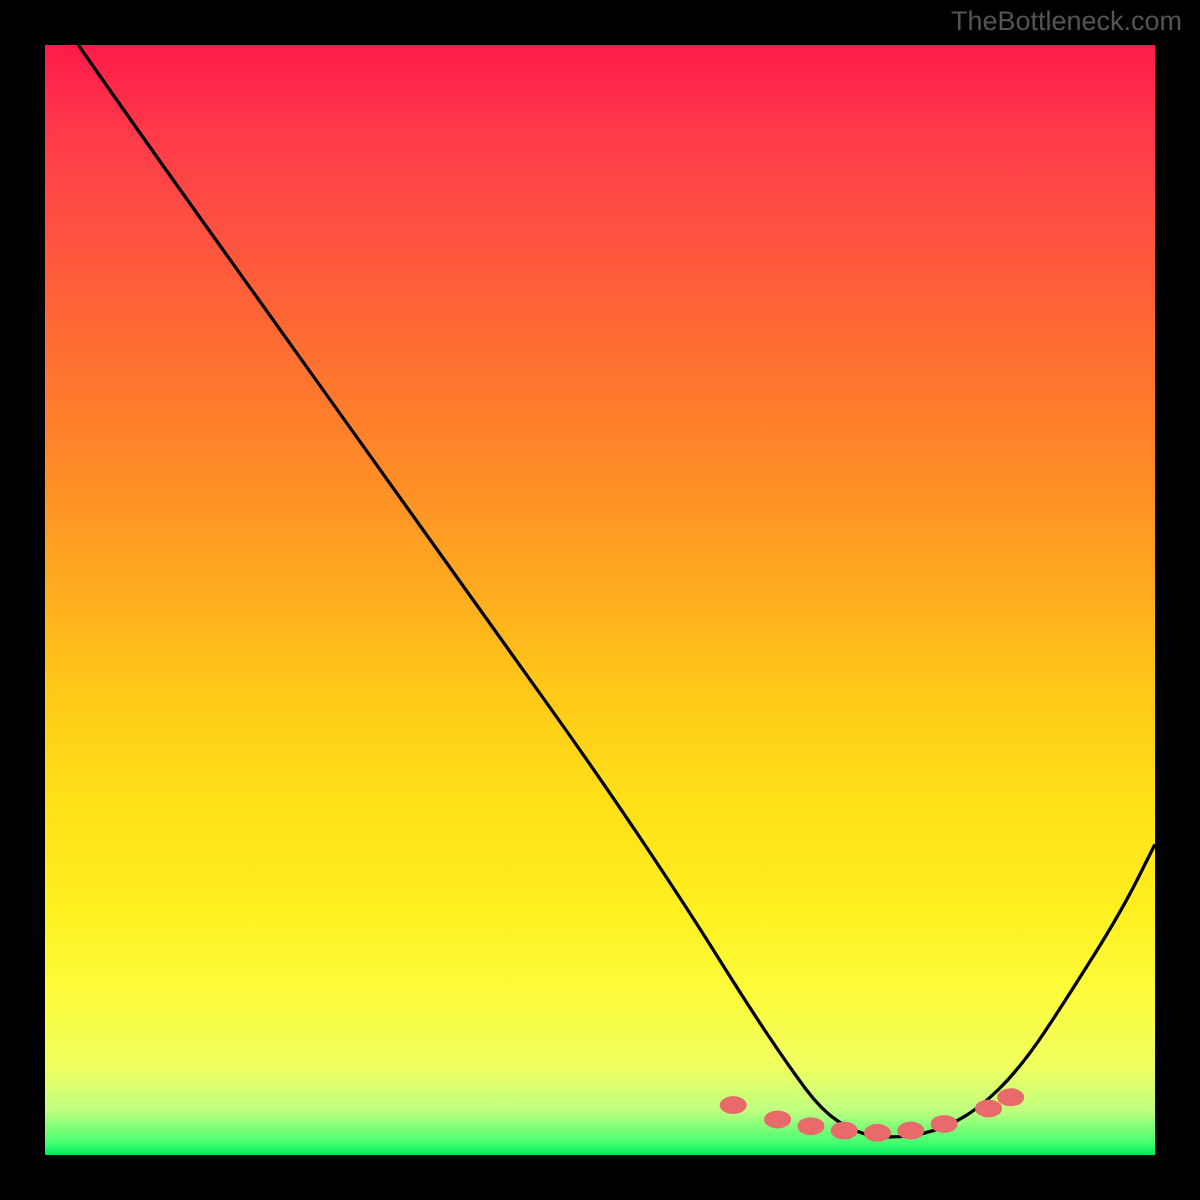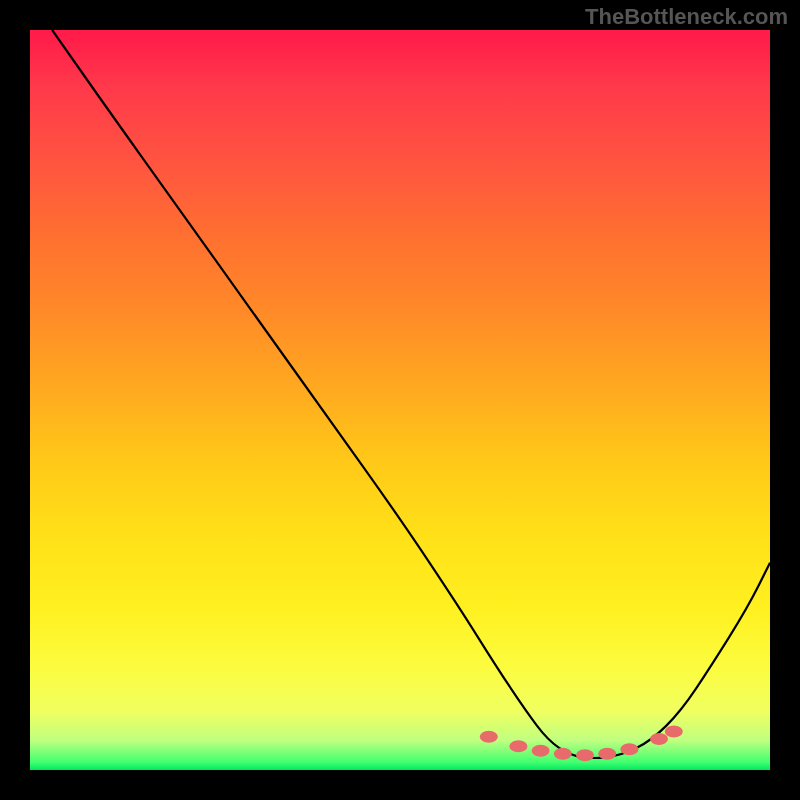--- a/index.html
+++ b/index.html
@@ -8,22 +8,22 @@
     height: 800px;
     background: #000;
     position: relative;
     font-family: Arial, sans-serif;
   }
   .attribution {
     position: absolute;
     top: 4px;
     right: 12px;
     color: #555;
-    font-size: 22px;
-    font-weight: 700;
+    font-size: 18px;
+    font-weight: 400;
     z-index: 10;
   }
   .plot-area {
     position: absolute;
     top: 30px;
     left: 30px;
     width: 740px;
     height: 740px;
     overflow: hidden;
   }

